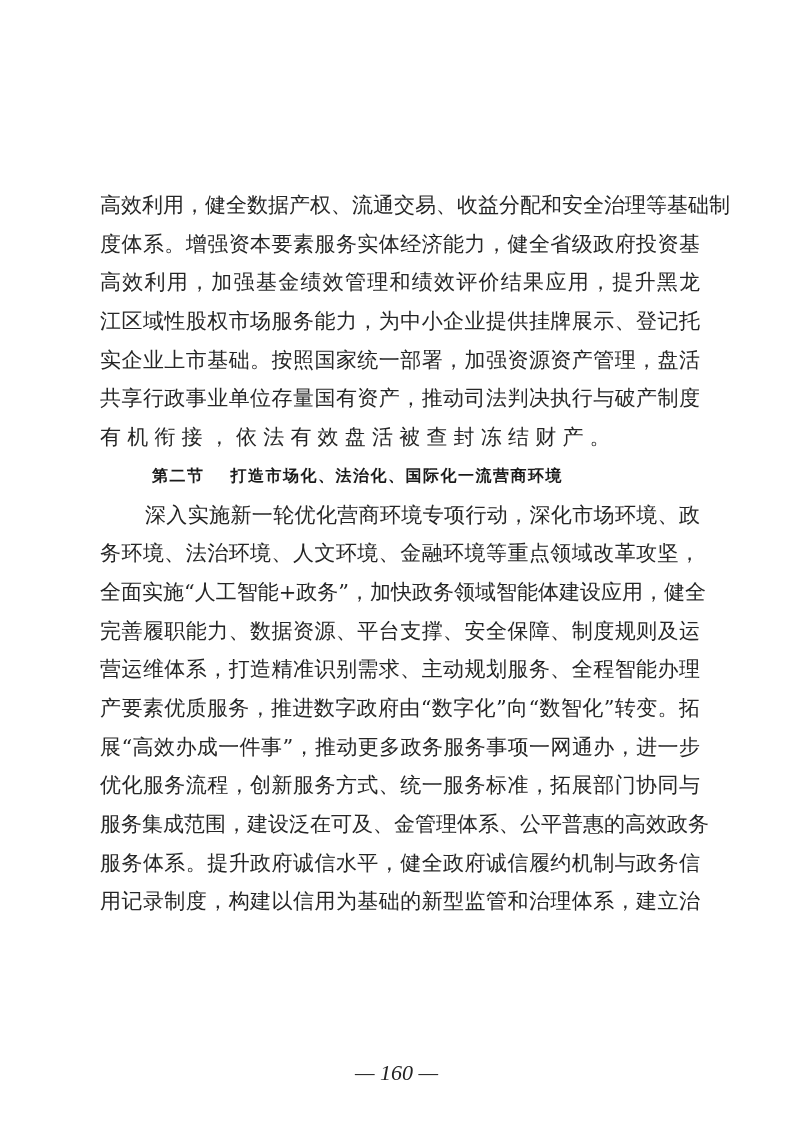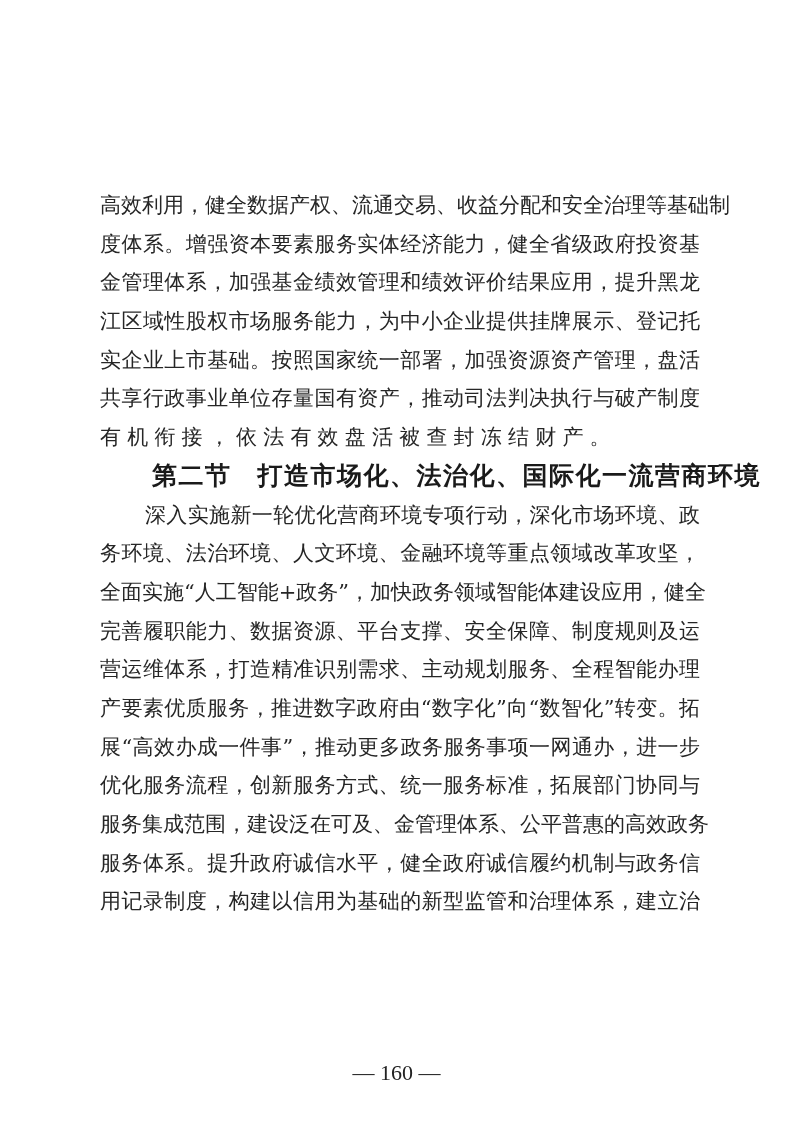--- a/index.html
+++ b/index.html
@@ -42,50 +42,51 @@
   .line.last {
     text-align-last: left;
     letter-spacing: 6.2px;
   }
   .line.indent {
     padding-left: 45px;
   }
   .heading {
     height: 38.7px;
     line-height: 38.7px;
-    font-size: 25px;
+    font-size: 16px;
     font-weight: bold;
     white-space: nowrap;
     color: #1a1a1a;
     padding-left: 52px;
     letter-spacing: 1.5px;
   }
   .heading .gap {
     display: inline-block;
     width: 26px;
   }
   .page-number {
     position: absolute;
     left: 0;
     width: 793px;
     top: 1012px;
     text-align: center;
     font-family: "Liberation Serif", "DejaVu Serif", serif;
     font-size: 22px;
     color: #222222;
+    font-style: italic;
   }
 </style>
 </head>
 <body>
 
 <div class="page">
   <div class="body-text">
     <div class="line">高效利用，健全数据产权、流通交易、收益分配和安全治理等基础制</div>
     <div class="line">度体系。增强资本要素服务实体经济能力，健全省级政府投资基</div>
-    <div class="line">金管理体系，加强基金绩效管理和绩效评价结果应用，提升黑龙</div>
+    <div class="line">高效利用，加强基金绩效管理和绩效评价结果应用，提升黑龙</div>
     <div class="line">江区域性股权市场服务能力，为中小企业提供挂牌展示、登记托</div>
     <div class="line">实企业上市基础。按照国家统一部署，加强资源资产管理，盘活</div>
     <div class="line">共享行政事业单位存量国有资产，推动司法判决执行与破产制度</div>
     <div class="line last">有机衔接，依法有效盘活被查封冻结财产。</div>
 
     <div class="heading">
       <span>第二节</span><span class="gap"></span><span>打造市场化、法治化、国际化一流营商环境</span>
     </div>
 
     <div class="line indent">深入实施新一轮优化营商环境专项行动，深化市场环境、政</div>

